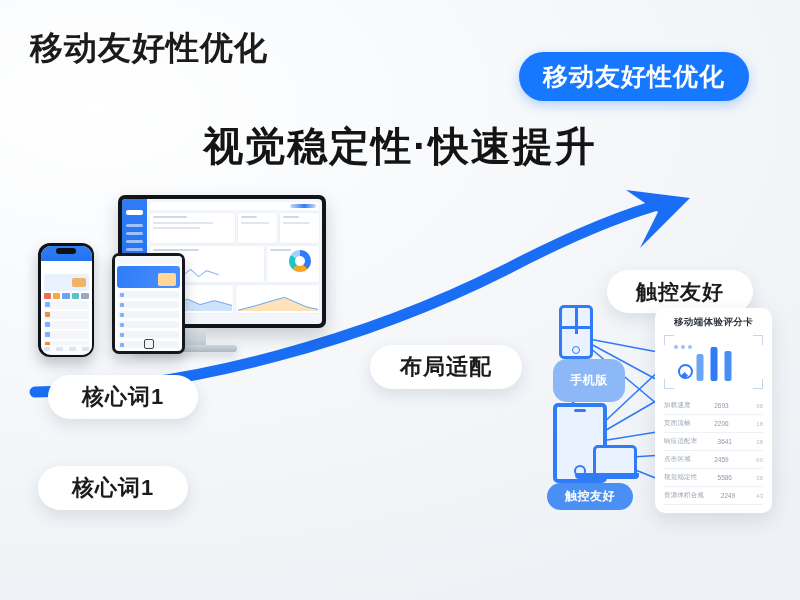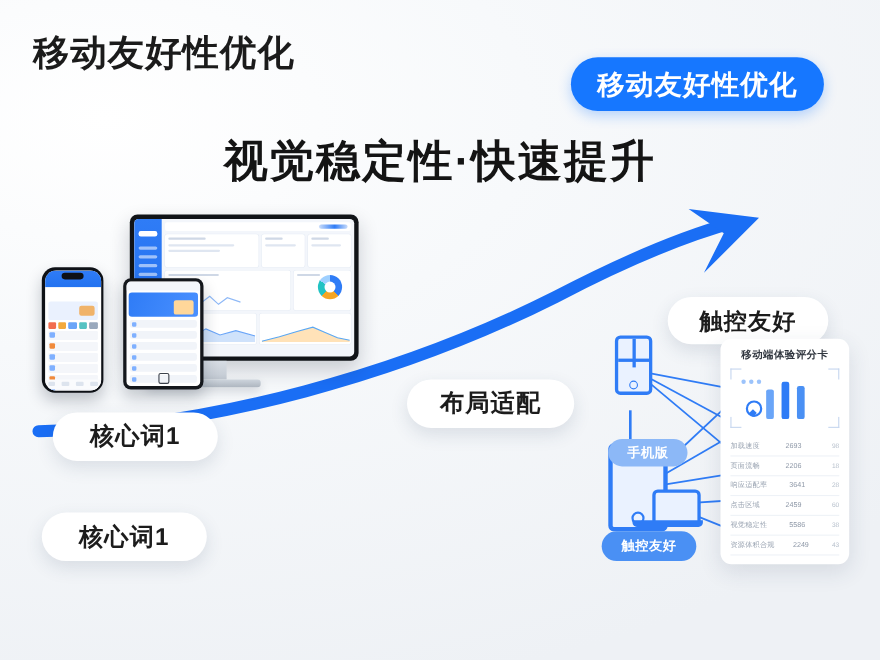--- a/index.html
+++ b/index.html
@@ -143,21 +143,21 @@
   #d-big:after{content:"";position:absolute;left:50%;transform:translateX(-50%);bottom:2px;
     width:8px;height:8px;border:2px solid #2f7cf6;border-radius:50%;}
   #d-big .notch{position:absolute;left:50%;transform:translateX(-50%);top:2px;width:12px;height:3px;
     background:#2f7cf6;border-radius:2px;}
   #d-lap{left:48px;top:140px;width:38px;height:28px;border-width:3px;}
   #d-lapbase{position:absolute;left:30px;top:168px;width:64px;height:6px;background:#2f7cf6;border-radius:0 0 4px 4px;}
   .bpill{
     position:absolute;border-radius:14px;display:flex;align-items:center;justify-content:center;
     font-size:12px;font-weight:bold;letter-spacing:.5px;white-space:nowrap;
   }
-  #bp1{left:8px;top:54px;width:72px;height:25px;background:#8cb8f7;color:#ffffff;margin-top:40px;}
+  #bp1{left:8px;top:54px;width:72px;height:43px;background:#8cb8f7;color:#ffffff;}
   #bp2{left:2px;top:178px;width:86px;height:27px;background:#4a90f4;color:#ffffff;}
 
   
   .card{
     position:absolute;left:655px;top:308px;width:117px;height:205px;
     background:#ffffff;border-radius:10px;
     box-shadow:0 7px 20px rgba(40,60,90,.12);
     padding:8px 9px;box-sizing:border-box;overflow:hidden;
   }
   .card-title{font-size:9.5px;font-weight:bold;color:#30363f;text-align:center;letter-spacing:.4px;}

